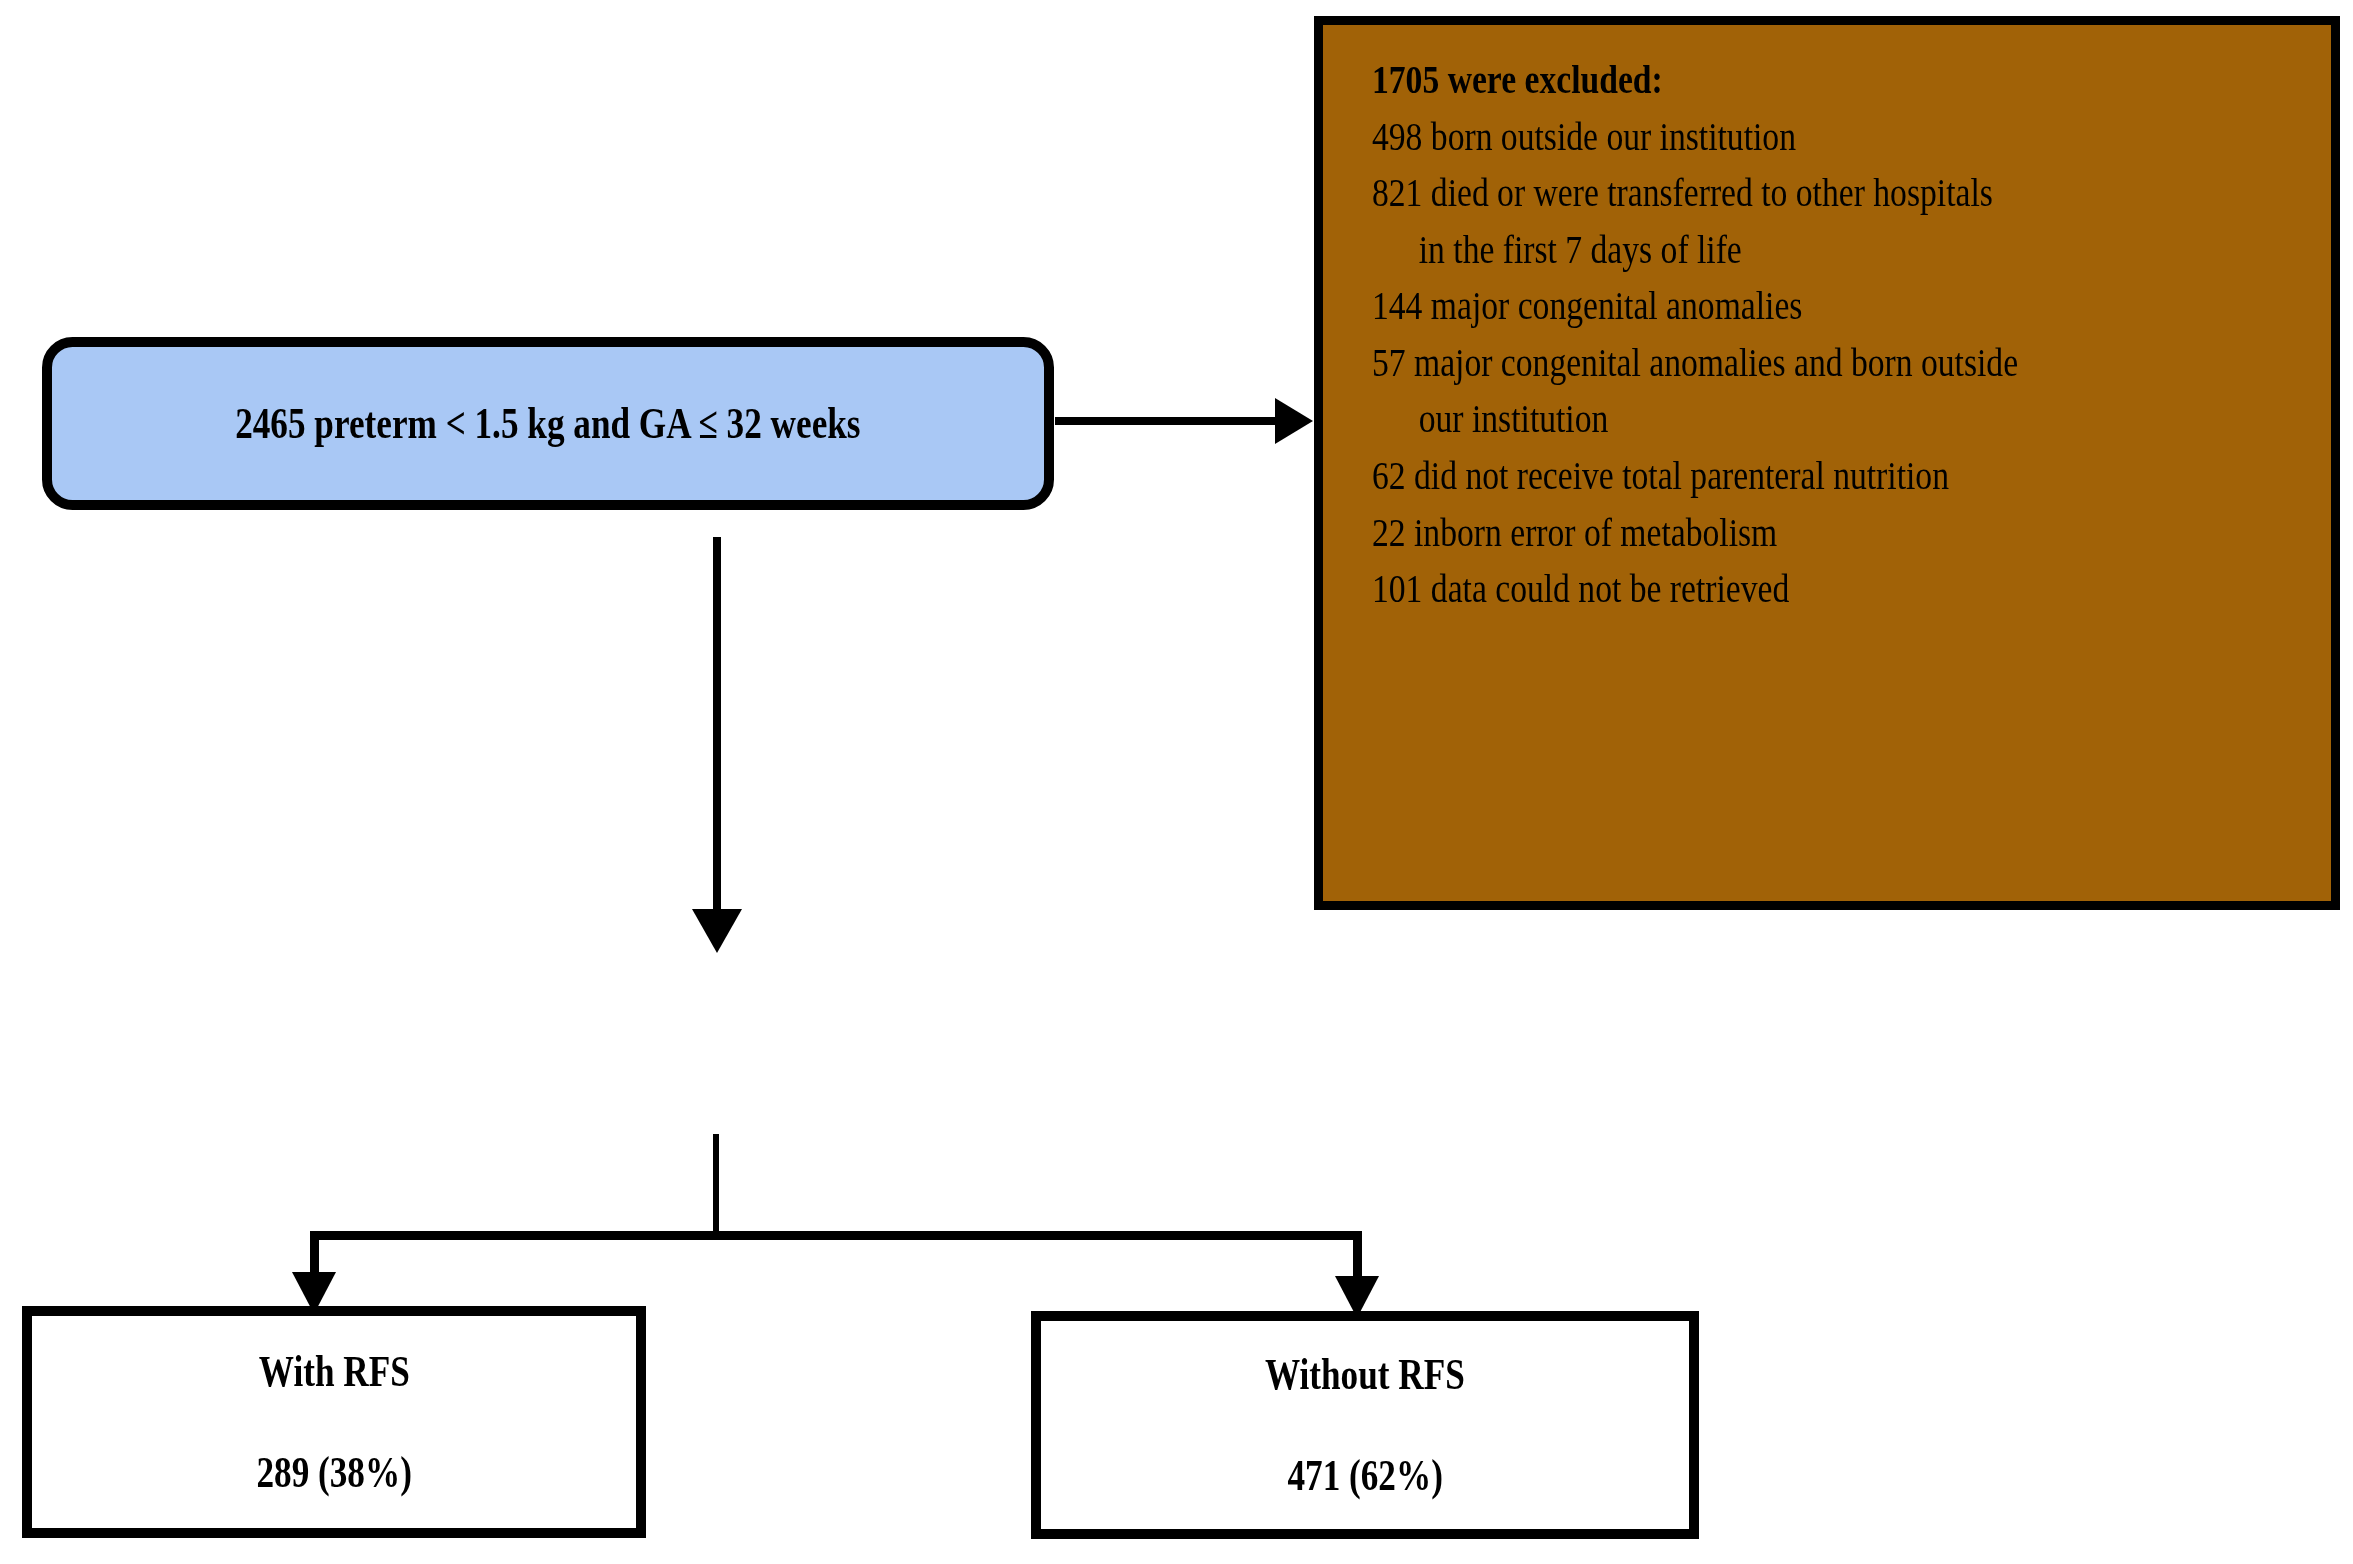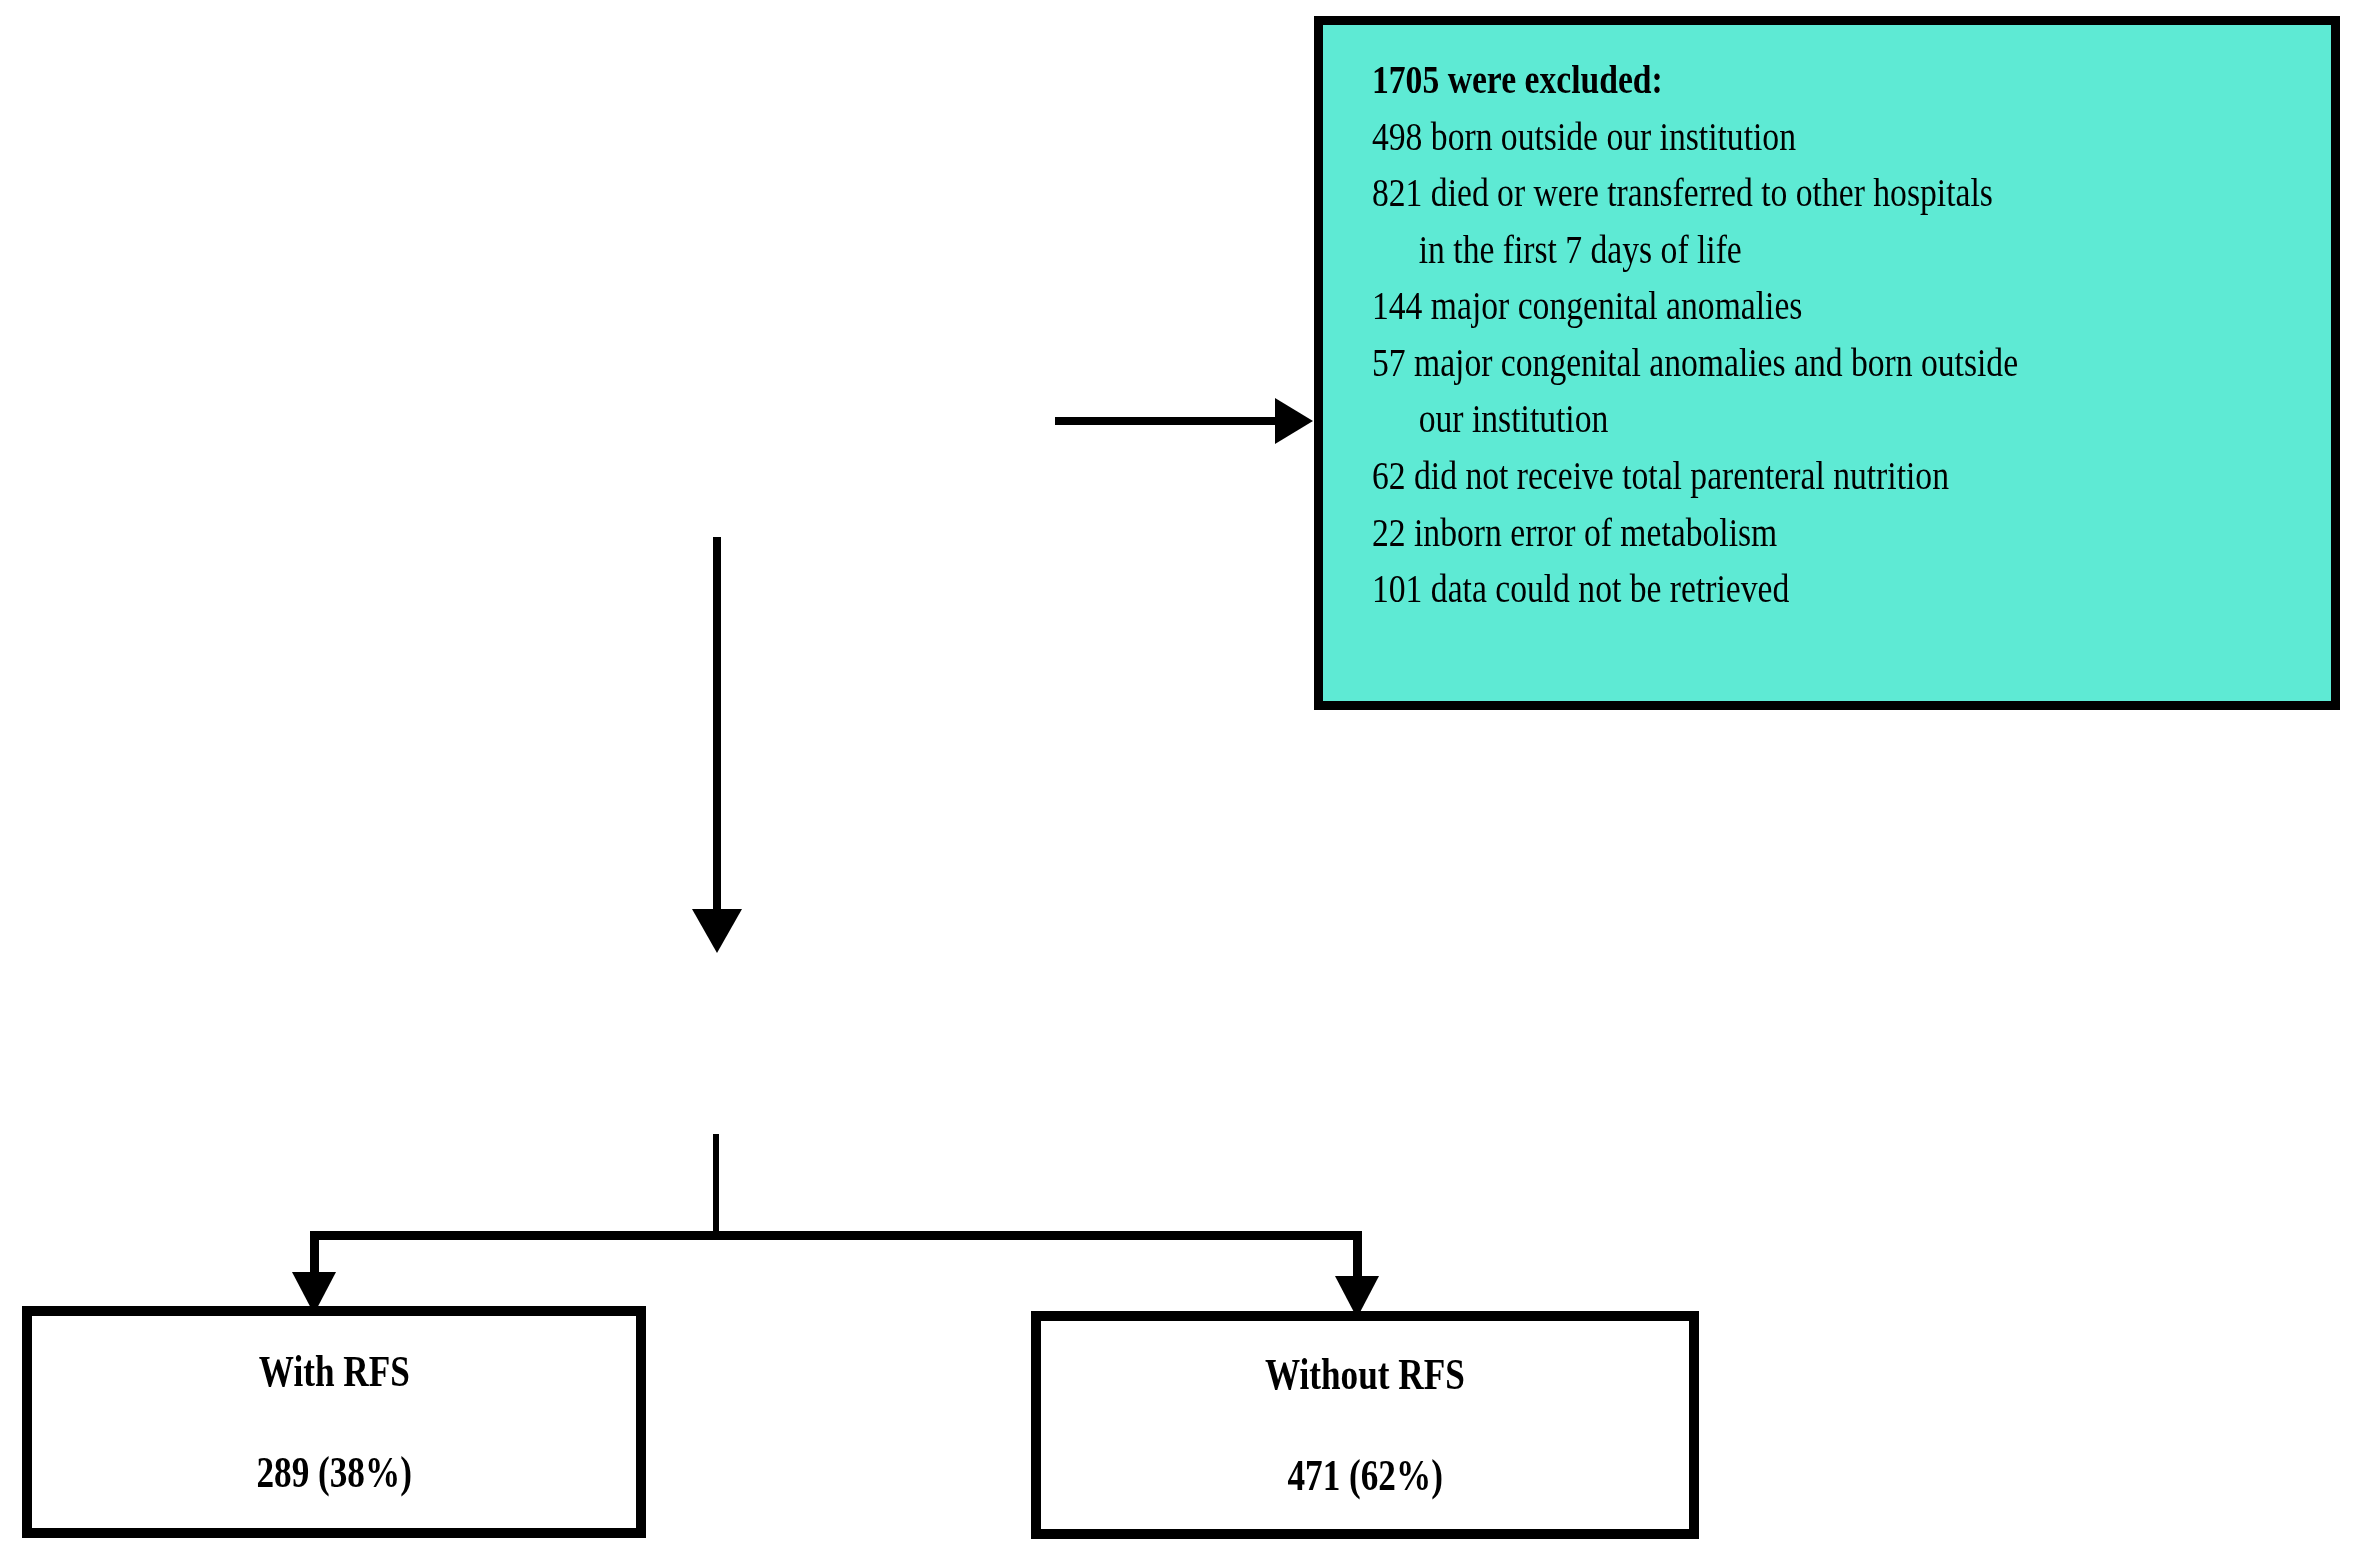--- a/index.html
+++ b/index.html
@@ -47,23 +47,23 @@
   #start-box .boxtext {
     font-size: 44px;
   }
 
   
   #exclusion-box {
     position: absolute;
     left: 1314px;
     top: 16px;
     width: 1026px;
-    height: 694px;
-    box-sizing: border-box;
-    background: #5eead4;
+    height: 894px;
+    box-sizing: border-box;
+    background: #a16207;
     border: 9.4px solid #000000;
   }
   #exclusion-inner {
     position: absolute;
     left: 49px;
     top: 26px;
     right: 13px;
   }
   .excl-line {
     font-family: "Liberation Serif", "DejaVu Serif", serif;
@@ -155,20 +155,23 @@
     border-left: 22px solid transparent;
     border-right: 22px solid transparent;
     border-top: 42px solid #000000;
   }
 </style>
 </head>
 <body>
 
 <div id="canvas">
 
+  <div id="start-box">
+    <span class="boxtext">2465 preterm &lt; 1.5 kg and GA ≤ 32 weeks</span>
+  </div>
 
   <div class="conn" id="conn-h-shaft"></div>
   <div id="conn-h-head"></div>
 
   <div id="exclusion-box">
     <div id="exclusion-inner">
       <div class="excl-line heading">1705 were excluded:</div>
       <div class="excl-line">498 born outside our institution</div>
       <div class="excl-line">821 died or were transferred to other hospitals</div>
       <div class="excl-line indent">in the first 7 days of life</div>

